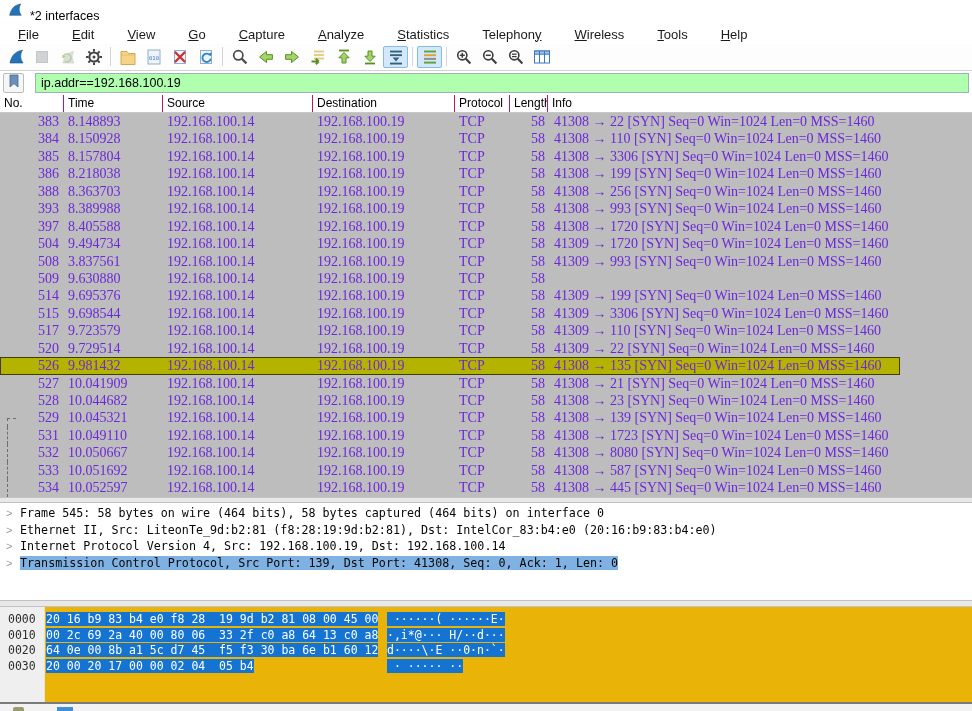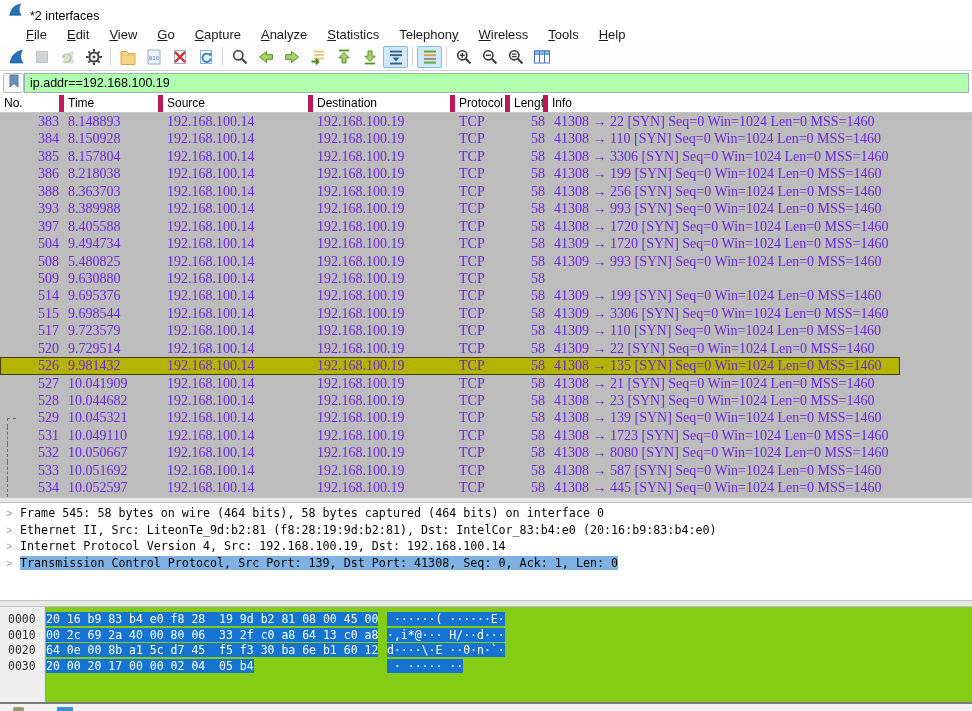--- a/index.html
+++ b/index.html
@@ -5,45 +5,45 @@
   * { box-sizing: border-box; margin: 0; padding: 0; }
   html,body { width:972px; height:711px; overflow:hidden; background:#fff;
     font-family:"Liberation Sans", sans-serif; }
   #app { width:972px; height:711px; display:flex; flex-direction:column; background:#fff; }
 
   
   .titlebar { height:24px; display:flex; align-items:center; gap:7px; padding-left:7px; background:#fff; flex:none; }
   .titlebar .ttext { font-size:12.5px; color:#000;margin-top:8px; }
 
   
-  .menubar { height:20px; display:flex; align-items:center; background:#fff; padding-left:16px; flex:none; }
+  .menubar { height:20px; display:flex; align-items:center; background:#fff; padding-left:8px; flex:none;gap:13px; }
   .menu-item { font-size:13px; color:#1a1a1a; padding:1px 10px; cursor:default; }
   .menu-item u { text-decoration:underline; }
 
   
   .toolbar { height:27px; display:flex; align-items:center; gap:1px; padding:1px 3px 2px 3px;
     background:#fdfdfd; border-bottom:1px solid #d2d2d2; flex:none; }
   .tb-btn { width:25px; height:22px; display:flex; align-items:center; justify-content:center; border-radius:2px; border:1px solid transparent; }
   .tb-btn.pressed { background:var(--accent-pressed-bg,#d3e9fb); border-color:#84bce6; }
   .tb-btn.disabled { opacity:.45; }
   .tb-icon { width:18px; height:18px; display:block; }
   .tb-icon svg { display:block; }
   .tb-sep { width:1px; height:19px; background:#d6d6d6; margin:0 3px; }
 
   
-  .filterbar { height:24px; display:flex; align-items:center; gap:0; padding:1px 3px; background:#fff; flex:none; }
+  .filterbar { height:24px; display:flex; align-items:center; gap:11px; padding:1px 3px; background:#fff; flex:none; }
   .fb-bookmark { width:21px; height:20px; border:1px solid #bcbcbc; border-radius:2px; background:#f6f6f6;
     display:flex; align-items:center; justify-content:center; flex:none; }
   .fb-input { flex:1; height:20px; border:1px solid #9fb0bd; background:var(--filter-valid-bg,#afffaf);
     font-family:"Liberation Sans",sans-serif; font-size:12.5px; color:#000; padding:0 5px; outline:none; }
 
   
   .plist-header { height:18px; display:grid; grid-template-columns:64px 99px 150px 142px 55px 38px 1fr;
     background:#fff; border-bottom:1px solid #c6c6c6; flex:none; }
-  .hcell { font-size:12px; color:#000; line-height:17px; padding-left:4px; border-right:5px solid #be185d;
+  .hcell { font-size:12px; color:#000; line-height:17px; padding-left:4px; border-right:1px solid #be185d;
     white-space:nowrap; overflow:hidden; }
   .hcell:last-child { border-right:none; }
 
   
   .plist-body { height:384px; background:#f7f7f7; overflow:hidden; flex:none; }
   .prow { height:17.45px; display:grid; grid-template-columns:64px 99px 150px 142px 55px 38px 1fr;
     background:var(--packet-row-bg,#bdbdbd); font-family:Liberation Serif, serif; font-size:14px;
     line-height:17.45px; color:#6d28d9; position:relative; white-space:pre; }
   .prow span { position:relative; z-index:2; overflow:hidden; }
   .c-no { text-align:right; padding-right:5px; }
@@ -64,21 +64,21 @@
 
   
   .details { height:97px; background:#fff; padding-top:2px; overflow:hidden; flex:none; }
   .drow { height:16.5px; line-height:16.5px; white-space:pre; padding-left:20px; position:relative;
     font-family:"DejaVu Sans Mono",monospace; font-size:11.7px; color:#060606; }
   .drow .chev { position:absolute; left:6px; top:0; font-family:"Liberation Sans",sans-serif;
     font-size:11px; color:#9a9a9a; }
   .drow .dtext.dsel { background:var(--details-selected-bg,#7fb2e3); }
 
   
-  .hexpane { height:95px; background:#84cc16; position:relative; padding-top:5px; overflow:hidden; flex:none; }
+  .hexpane { height:95px; background:#eab308; position:relative; padding-top:5px; overflow:hidden; flex:none; }
   .hex-gutter { position:absolute; left:0; top:0; bottom:0; width:45px; background:#efefef; border-right:1px solid #e3e3e3; }
   .hrow { height:15.5px; line-height:15.5px; white-space:pre; padding-left:8px; position:relative;
     font-family:"DejaVu Sans Mono",monospace; font-size:11.5px; color:#060606; }
   .h-off { display:inline-block; width:38px; color:#2e2e2e; }
   .h-hexc { display:inline-block; width:341px; }
   .h-sel { background:var(--hex-selected-bg,#1574d2); color:#fff; }
 
   
   .bottom-divider { height:2px; background:#7b7b7b; flex:none; }
   .statusbar { height:7px; background:#f2f2f2; position:relative; flex:none; }
@@ -326,21 +326,21 @@
 
   <div class="plist-body">
       <div class="prow"><span class="c-no">383</span><span class="c-time">8.148893</span><span class="c-src">192.168.100.14</span><span class="c-dst">192.168.100.19</span><span class="c-proto">TCP</span><span class="c-len">58</span><span class="c-info">41308 → 22 [SYN] Seq=0 Win=1024 Len=0 MSS=1460</span></div>
       <div class="prow"><span class="c-no">384</span><span class="c-time">8.150928</span><span class="c-src">192.168.100.14</span><span class="c-dst">192.168.100.19</span><span class="c-proto">TCP</span><span class="c-len">58</span><span class="c-info">41308 → 110 [SYN] Seq=0 Win=1024 Len=0 MSS=1460</span></div>
       <div class="prow"><span class="c-no">385</span><span class="c-time">8.157804</span><span class="c-src">192.168.100.14</span><span class="c-dst">192.168.100.19</span><span class="c-proto">TCP</span><span class="c-len">58</span><span class="c-info">41308 → 3306 [SYN] Seq=0 Win=1024 Len=0 MSS=1460</span></div>
       <div class="prow"><span class="c-no">386</span><span class="c-time">8.218038</span><span class="c-src">192.168.100.14</span><span class="c-dst">192.168.100.19</span><span class="c-proto">TCP</span><span class="c-len">58</span><span class="c-info">41308 → 199 [SYN] Seq=0 Win=1024 Len=0 MSS=1460</span></div>
       <div class="prow"><span class="c-no">388</span><span class="c-time">8.363703</span><span class="c-src">192.168.100.14</span><span class="c-dst">192.168.100.19</span><span class="c-proto">TCP</span><span class="c-len">58</span><span class="c-info">41308 → 256 [SYN] Seq=0 Win=1024 Len=0 MSS=1460</span></div>
       <div class="prow"><span class="c-no">393</span><span class="c-time">8.389988</span><span class="c-src">192.168.100.14</span><span class="c-dst">192.168.100.19</span><span class="c-proto">TCP</span><span class="c-len">58</span><span class="c-info">41308 → 993 [SYN] Seq=0 Win=1024 Len=0 MSS=1460</span></div>
       <div class="prow"><span class="c-no">397</span><span class="c-time">8.405588</span><span class="c-src">192.168.100.14</span><span class="c-dst">192.168.100.19</span><span class="c-proto">TCP</span><span class="c-len">58</span><span class="c-info">41308 → 1720 [SYN] Seq=0 Win=1024 Len=0 MSS=1460</span></div>
       <div class="prow"><span class="c-no">504</span><span class="c-time">9.494734</span><span class="c-src">192.168.100.14</span><span class="c-dst">192.168.100.19</span><span class="c-proto">TCP</span><span class="c-len">58</span><span class="c-info">41309 → 1720 [SYN] Seq=0 Win=1024 Len=0 MSS=1460</span></div>
-      <div class="prow"><span class="c-no">508</span><span class="c-time">5.480825</span><span class="c-src">192.168.100.14</span><span class="c-dst">192.168.100.19</span><span class="c-proto">TCP</span><span class="c-len">58</span><span class="c-info">41309 → 993 [SYN] Seq=0 Win=1024 Len=0 MSS=1460</span></div>
+      <div class="prow"><span class="c-no">508</span><span class="c-time">3.837561</span><span class="c-src">192.168.100.14</span><span class="c-dst">192.168.100.19</span><span class="c-proto">TCP</span><span class="c-len">58</span><span class="c-info">41309 → 993 [SYN] Seq=0 Win=1024 Len=0 MSS=1460</span></div>
       <div class="prow"><span class="c-no">509</span><span class="c-time">9.630880</span><span class="c-src">192.168.100.14</span><span class="c-dst">192.168.100.19</span><span class="c-proto">TCP</span><span class="c-len">58</span></div>
       <div class="prow"><span class="c-no">514</span><span class="c-time">9.695376</span><span class="c-src">192.168.100.14</span><span class="c-dst">192.168.100.19</span><span class="c-proto">TCP</span><span class="c-len">58</span><span class="c-info">41309 → 199 [SYN] Seq=0 Win=1024 Len=0 MSS=1460</span></div>
       <div class="prow"><span class="c-no">515</span><span class="c-time">9.698544</span><span class="c-src">192.168.100.14</span><span class="c-dst">192.168.100.19</span><span class="c-proto">TCP</span><span class="c-len">58</span><span class="c-info">41309 → 3306 [SYN] Seq=0 Win=1024 Len=0 MSS=1460</span></div>
       <div class="prow"><span class="c-no">517</span><span class="c-time">9.723579</span><span class="c-src">192.168.100.14</span><span class="c-dst">192.168.100.19</span><span class="c-proto">TCP</span><span class="c-len">58</span><span class="c-info">41309 → 110 [SYN] Seq=0 Win=1024 Len=0 MSS=1460</span></div>
       <div class="prow"><span class="c-no">520</span><span class="c-time">9.729514</span><span class="c-src">192.168.100.14</span><span class="c-dst">192.168.100.19</span><span class="c-proto">TCP</span><span class="c-len">58</span><span class="c-info">41309 → 22 [SYN] Seq=0 Win=1024 Len=0 MSS=1460</span></div>
       <div class="prow selected"><span class="c-no">526</span><span class="c-time">9.981432</span><span class="c-src">192.168.100.14</span><span class="c-dst">192.168.100.19</span><span class="c-proto">TCP</span><span class="c-len">58</span><span class="c-info">41308 → 135 [SYN] Seq=0 Win=1024 Len=0 MSS=1460</span></div>
       <div class="prow"><span class="c-no">527</span><span class="c-time">10.041909</span><span class="c-src">192.168.100.14</span><span class="c-dst">192.168.100.19</span><span class="c-proto">TCP</span><span class="c-len">58</span><span class="c-info">41308 → 21 [SYN] Seq=0 Win=1024 Len=0 MSS=1460</span></div>
       <div class="prow"><span class="c-no">528</span><span class="c-time">10.044682</span><span class="c-src">192.168.100.14</span><span class="c-dst">192.168.100.19</span><span class="c-proto">TCP</span><span class="c-len">58</span><span class="c-info">41308 → 23 [SYN] Seq=0 Win=1024 Len=0 MSS=1460</span></div>
       <div class="prow rel rel-start"><span class="c-no">529</span><span class="c-time">10.045321</span><span class="c-src">192.168.100.14</span><span class="c-dst">192.168.100.19</span><span class="c-proto">TCP</span><span class="c-len">58</span><span class="c-info">41308 → 139 [SYN] Seq=0 Win=1024 Len=0 MSS=1460</span><span class="corner"></span></div>
       <div class="prow rel"><span class="c-no">531</span><span class="c-time">10.049110</span><span class="c-src">192.168.100.14</span><span class="c-dst">192.168.100.19</span><span class="c-proto">TCP</span><span class="c-len">58</span><span class="c-info">41308 → 1723 [SYN] Seq=0 Win=1024 Len=0 MSS=1460</span></div>

